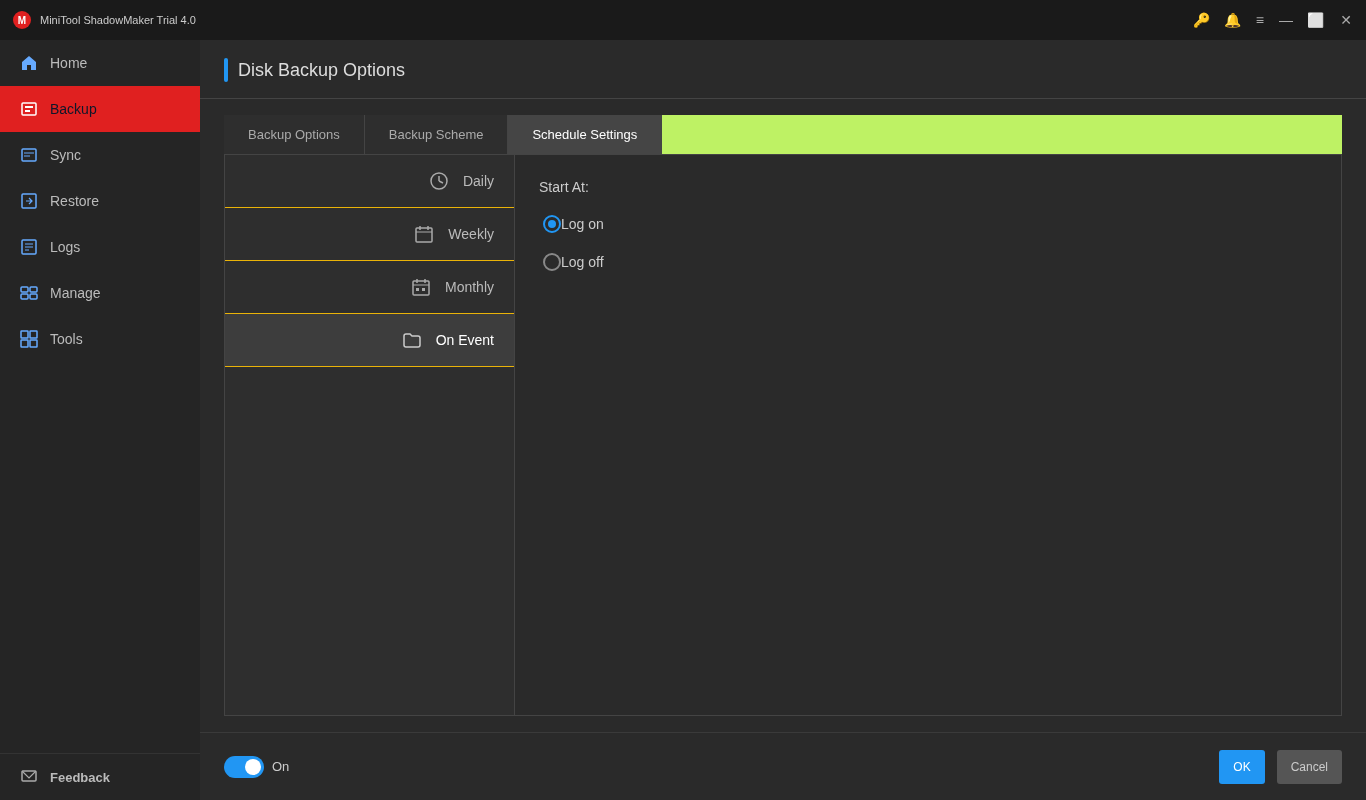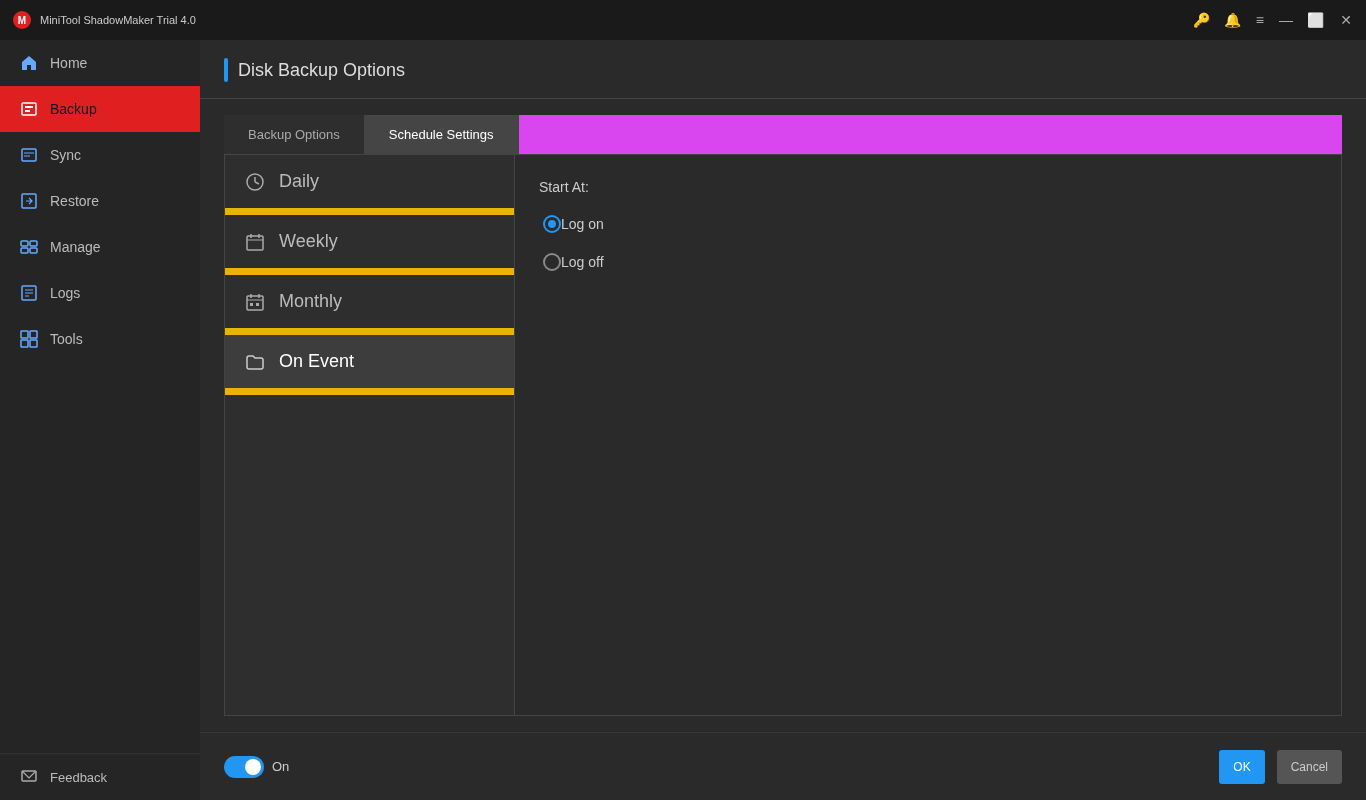--- a/index.html
+++ b/index.html
@@ -87,20 +87,21 @@
       width: 18px;
       height: 18px;
       flex-shrink: 0;
       display: flex;
       align-items: center;
       justify-content: center;
     }
     .sidebar-bottom {
       margin-top: auto;
       border-top: 1px solid #333;
+      font-weight: bold;
     }
     .sidebar-bottom .sidebar-item {
       font-size: 13px;
     }
 
     
     .content {
       flex: 1;
       background: #2a2a2a;
       display: flex;
@@ -132,21 +133,21 @@
     .dialog-content {
       flex: 1;
       padding: 16px 24px;
       display: flex;
       flex-direction: column;
     }
 
     
     .tab-bar {
       display: flex;
-      background: #d946ef;
+      background: #bef264;
       border-bottom: 1px solid #444;
     }
     .tab {
       padding: 12px 24px;
       font-size: 13px;
       color: #aaa;
       cursor: pointer;
       border-right: 1px solid #444;
       background: #2e2e2e;
     }
@@ -170,23 +171,24 @@
       background: #2e2e2e;
       border-right: 1px solid #444;
       flex-shrink: 0;
     }
     .schedule-item {
       display: flex;
       align-items: center;
       padding: 16px 20px;
       cursor: pointer;
       color: #bbb;
-      font-size: 18px;
+      font-size: 14px;
       gap: 14px;
-      border-bottom: 7px solid #eab308;
+      border-bottom: 1px solid #eab308;
+      justify-content: flex-end;
     }
     .schedule-item.active {
       background: #3d3d3d;
       color: #fff;
     }
     .schedule-item-icon {
       width: 20px;
       height: 20px;
       display: flex;
       align-items: center;
@@ -358,38 +360,38 @@
         <svg viewBox="0 0 18 18" width="18" height="18">
           <rect x="2" y="2" width="14" height="14" rx="1" fill="none" stroke="#6af" stroke-width="1.5"></rect>
           <path d="M6 9h6M9 6l3 3-3 3" stroke="#6af" stroke-width="1.2" fill="none"></path>
         </svg>
       </div>
       <span>Restore</span>
     </div>
     <div class="sidebar-item">
       <div class="sidebar-icon">
         <svg viewBox="0 0 18 18" width="18" height="18">
+          <rect x="2" y="2" width="14" height="14" rx="1" fill="none" stroke="#6af" stroke-width="1.5"></rect>
+          <line x1="5" y1="6" x2="13" y2="6" stroke="#6af" stroke-width="1"></line>
+          <line x1="5" y1="9" x2="13" y2="9" stroke="#6af" stroke-width="1"></line>
+          <line x1="5" y1="12" x2="9" y2="12" stroke="#6af" stroke-width="1"></line>
+        </svg>
+      </div>
+      <span>Logs</span>
+    </div>
+    <div class="sidebar-item">
+      <div class="sidebar-icon">
+        <svg viewBox="0 0 18 18" width="18" height="18">
           <rect x="1" y="3" width="7" height="5" rx="1" fill="none" stroke="#6af" stroke-width="1.5"></rect>
           <rect x="10" y="3" width="7" height="5" rx="1" fill="none" stroke="#6af" stroke-width="1.5"></rect>
           <rect x="1" y="10" width="7" height="5" rx="1" fill="none" stroke="#6af" stroke-width="1.5"></rect>
           <rect x="10" y="10" width="7" height="5" rx="1" fill="none" stroke="#6af" stroke-width="1.5"></rect>
         </svg>
       </div>
       <span>Manage</span>
-    </div>
-    <div class="sidebar-item">
-      <div class="sidebar-icon">
-        <svg viewBox="0 0 18 18" width="18" height="18">
-          <rect x="2" y="2" width="14" height="14" rx="1" fill="none" stroke="#6af" stroke-width="1.5"></rect>
-          <line x1="5" y1="6" x2="13" y2="6" stroke="#6af" stroke-width="1"></line>
-          <line x1="5" y1="9" x2="13" y2="9" stroke="#6af" stroke-width="1"></line>
-          <line x1="5" y1="12" x2="9" y2="12" stroke="#6af" stroke-width="1"></line>
-        </svg>
-      </div>
-      <span>Logs</span>
     </div>
     <div class="sidebar-item">
       <div class="sidebar-icon">
         <svg viewBox="0 0 18 18" width="18" height="18">
           <rect x="1" y="1" width="7" height="7" rx="0.5" fill="none" stroke="#6af" stroke-width="1.5"></rect>
           <rect x="10" y="1" width="7" height="7" rx="0.5" fill="none" stroke="#6af" stroke-width="1.5"></rect>
           <rect x="1" y="10" width="7" height="7" rx="0.5" fill="none" stroke="#6af" stroke-width="1.5"></rect>
           <rect x="10" y="10" width="7" height="7" rx="0.5" fill="none" stroke="#6af" stroke-width="1.5"></rect>
         </svg>
       </div>
@@ -414,20 +416,23 @@
     <div class="page-header">
       <div class="page-header-accent"></div>
       <span class="page-header-title">Disk Backup Options</span>
     </div>
 
     <div class="dialog-content">
 
       <div class="tab-bar">
         <div class="tab">
           <span>Backup Options</span>
+        </div>
+        <div class="tab">
+          <span>Backup Scheme</span>
         </div>
         <div class="tab active">
           <span>Schedule Settings</span>
         </div>
       </div>
 
       <div class="panel-area">
 
         <div class="schedule-list">
           <div class="schedule-item">

